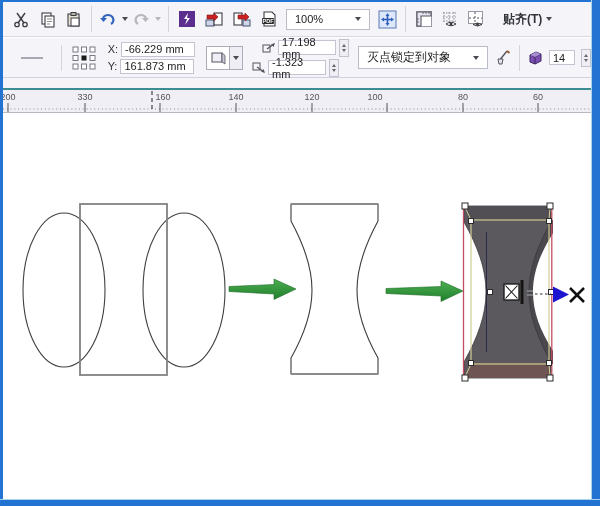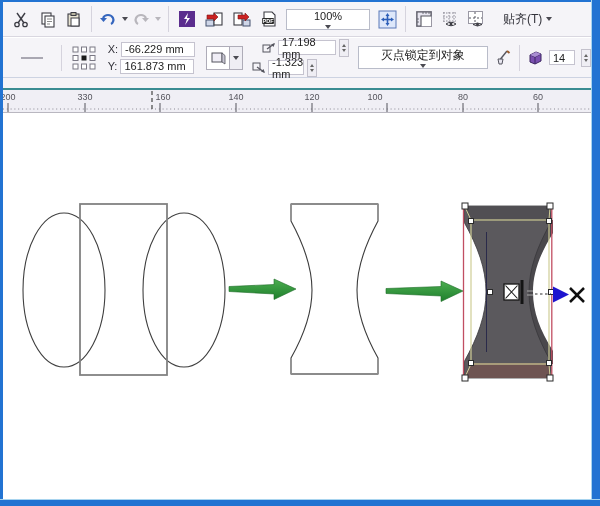--- a/index.html
+++ b/index.html
@@ -19,21 +19,21 @@
   
   .row1{position:absolute;left:3px;top:2px;width:588px;height:35px;background:var(--bar-bg);border-bottom:1px solid var(--bar-line);display:flex;align-items:center;padding-left:5px;}
   .row2{position:absolute;left:3px;top:38px;width:588px;height:40px;background:var(--bar-bg);border-bottom:1px solid #cdd3e2;display:flex;align-items:center;padding-left:6px;}
   .band{position:absolute;left:3px;top:78px;width:588px;height:10px;background:#f6f4f7;}
   .tealline{position:absolute;left:3px;top:88px;width:588px;height:2px;background:var(--teal);}
 
   .tbtn{display:flex;align-items:center;justify-content:center;width:26px;height:28px;border-radius:2px;}
   .sep{width:1px;height:26px;background:#d5d3dd;margin:0 5px;}
   .caret{width:0;height:0;border-left:3.5px solid transparent;border-right:3.5px solid transparent;border-top:4px solid #4a4a52;}
   .caret-btn{display:flex;align-items:center;justify-content:center;width:11px;height:28px;}
-  .combo{display:flex;align-items:center;background:#fff;border:1px solid #b9bcc9;height:21px;padding:0 8px;flex-direction:column;}
+  .combo{display:flex;align-items:center;background:#fff;border:1px solid #b9bcc9;height:21px;padding:0 8px;}
   .combo .val{font-size:11px;color:#222;flex:1;}
   .spin{display:flex;flex-direction:column;justify-content:center;gap:2px;width:10px;height:18px;border:1px solid #c3c1cc;background:#efeef4;align-items:center;margin-left:1px;}
   .spin .up{width:0;height:0;border-left:2.5px solid transparent;border-right:2.5px solid transparent;border-bottom:3px solid #666;}
   .spin .dn{width:0;height:0;border-left:2.5px solid transparent;border-right:2.5px solid transparent;border-top:3px solid #666;}
   .label-sm{font-size:11px;color:#33333b;}
   .valbox{background:#fff;border:1px solid #c5c3cf;font-size:11px;color:#222;height:15px;display:flex;align-items:center;padding:0 3px;}
 
   
   .ruler{position:absolute;left:3px;top:90px;width:588px;height:23px;background:var(--ruler-bg);border-bottom:1px solid #b9b7c0;}
   .ruler .num{position:absolute;top:2px;font-size:9px;color:#55555d;transform:translateX(-50%);}
@@ -170,21 +170,21 @@
     <div class="tbtn">
       <svg width="19" height="18" viewBox="0 0 19 18">
         <rect x="1.5" y="1.5" width="14" height="12" fill="#fff" stroke="#9a98a4" stroke-width="1"></rect>
         <line x1="8" y1="2" x2="8" y2="13" stroke="#55555f" stroke-width="1" stroke-dasharray="2 2"></line>
         <line x1="2" y1="8" x2="15" y2="8" stroke="#55555f" stroke-width="1" stroke-dasharray="2 2"></line>
         <path d="M6,14.5 Q10.5,11.5 15,14.5 Q10.5,17.5 6,14.5 Z" fill="#fff" stroke="#3c3c44" stroke-width="1"></path>
         <circle cx="10.5" cy="14.5" r="1.4" fill="#3c3c44"></circle>
       </svg>
     </div>
 
-    <div style="display:flex;align-items:center;margin-left:10px;padding:0 4px;height:26px;">
+    <div style="display:flex;align-items:center;margin-left:10px;padding:0 4px;height:26px;font-weight:bold;">
       <span class="snaplbl">贴齐(T)</span>
       <div class="caret"></div>
     </div>
   </div>
 
   <div class="row2">
 
     <div style="width:52px;display:flex;justify-content:center;">
       <div style="width:22px;height:2px;background:#a9a7b2;"></div>
     </div>
@@ -247,21 +247,21 @@
             <div class="up"></div>
             <div class="dn"></div>
           </div>
       </div>
       <div style="display:flex;align-items:center;gap:2px;">
         <svg width="14" height="12" viewBox="0 0 14 12">
           <rect x="1" y="1" width="7" height="7" fill="none" stroke="#55555f" stroke-width="1"></rect>
           <line x1="5" y1="5" x2="12" y2="10" stroke="#55555f" stroke-width="1.2"></line>
           <polygon points="13,11 9,9.5 11.5,7" fill="#55555f"></polygon>
         </svg>
-        <div class="valbox" style="width:36px">
+        <div class="valbox" style="width:58px">
           <span>-1.323 mm</span>
         </div>
         <div class="spin">
             <div class="up"></div>
             <div class="dn"></div>
           </div>
       </div>
     </div>
 
     <div class="combo" style="width:142px;height:23px;margin:0 5px;">

